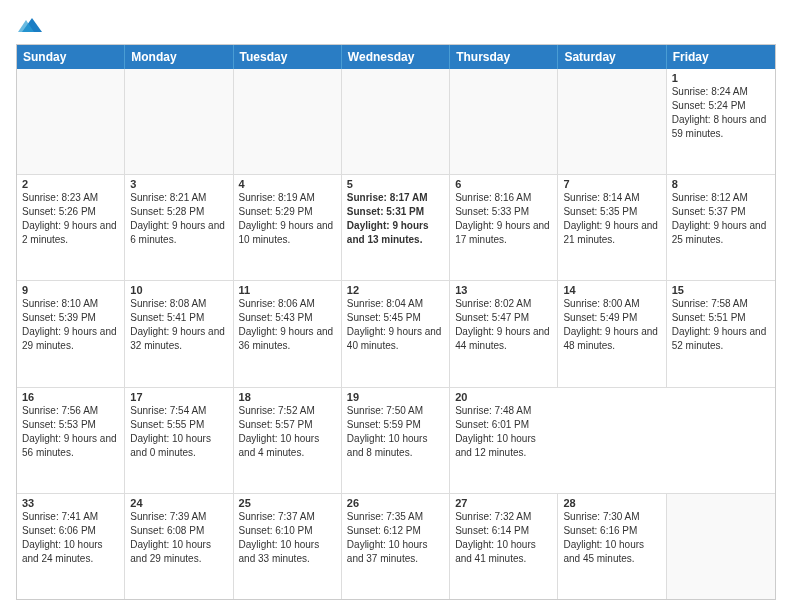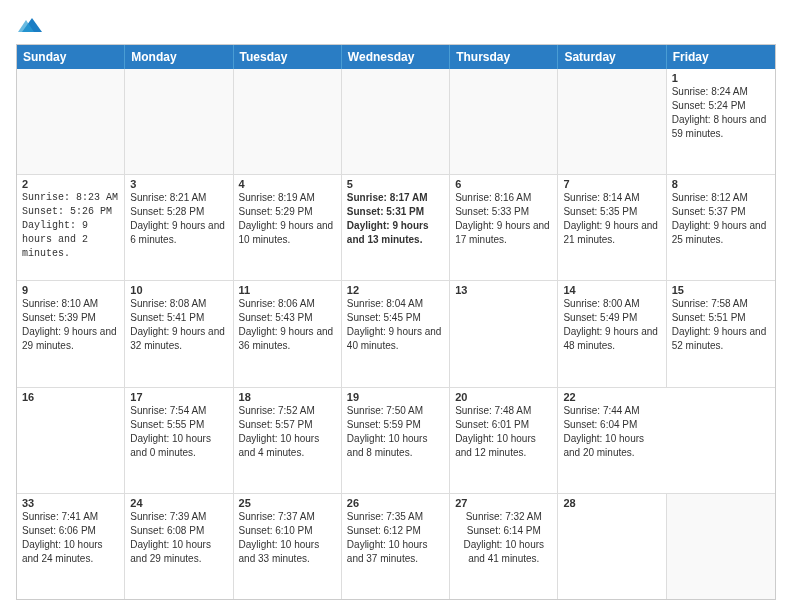--- a/index.html
+++ b/index.html
@@ -141,21 +141,21 @@
           <div class="cal-cell">
             <span class="day-num">1</span>
             <div class="day-info" style="white-space: pre-line;">Sunrise: 8:24 AM
 Sunset: 5:24 PM
 Daylight: 8 hours and 59 minutes.</div>
           </div>
         </div>
         <div class="cal-row">
           <div class="cal-cell">
             <span class="day-num">2</span>
-            <div class="day-info" style="white-space: pre-line; font-family: Liberation Mono, monospace;">Sunrise: 8:23 AM
+            <div class="day-info" style="white-space: pre-line;">Sunrise: 8:23 AM
 Sunset: 5:26 PM
 Daylight: 9 hours and 2 minutes.</div>
           </div>
           <div class="cal-cell">
             <span class="day-num">3</span>
             <div class="day-info" style="white-space: pre-line;">Sunrise: 8:21 AM
 Sunset: 5:28 PM
 Daylight: 9 hours and 6 minutes.</div>
           </div>
           <div class="cal-cell">
@@ -209,37 +209,43 @@
 Daylight: 9 hours and 36 minutes.</div>
           </div>
           <div class="cal-cell">
             <span class="day-num">12</span>
             <div class="day-info" style="white-space: pre-line;">Sunrise: 8:04 AM
 Sunset: 5:45 PM
 Daylight: 9 hours and 40 minutes.</div>
           </div>
           <div class="cal-cell">
             <span class="day-num">13</span>
+            <div class="day-info" style="white-space: pre-line;">Sunrise: 8:02 AM
+Sunset: 5:47 PM
+Daylight: 9 hours and 44 minutes.</div>
           </div>
           <div class="cal-cell">
             <span class="day-num">14</span>
             <div class="day-info" style="white-space: pre-line;">Sunrise: 8:00 AM
 Sunset: 5:49 PM
 Daylight: 9 hours and 48 minutes.</div>
           </div>
           <div class="cal-cell">
             <span class="day-num">15</span>
             <div class="day-info" style="white-space: pre-line;">Sunrise: 7:58 AM
 Sunset: 5:51 PM
 Daylight: 9 hours and 52 minutes.</div>
           </div>
         </div>
         <div class="cal-row">
           <div class="cal-cell">
             <span class="day-num">16</span>
+            <div class="day-info" style="white-space: pre-line;">Sunrise: 7:56 AM
+Sunset: 5:53 PM
+Daylight: 9 hours and 56 minutes.</div>
           </div>
           <div class="cal-cell">
             <span class="day-num">17</span>
             <div class="day-info" style="white-space: pre-line;">Sunrise: 7:54 AM
 Sunset: 5:55 PM
 Daylight: 10 hours and 0 minutes.</div>
           </div>
           <div class="cal-cell">
             <span class="day-num">18</span>
             <div class="day-info" style="white-space: pre-line;">Sunrise: 7:52 AM
@@ -251,26 +257,20 @@
             <div class="day-info" style="white-space: pre-line;">Sunrise: 7:50 AM
 Sunset: 5:59 PM
 Daylight: 10 hours and 8 minutes.</div>
           </div>
           <div class="cal-cell">
             <span class="day-num">20</span>
             <div class="day-info" style="white-space: pre-line;">Sunrise: 7:48 AM
 Sunset: 6:01 PM
 Daylight: 10 hours and 12 minutes.</div>
           </div>
-          <div class="cal-cell">
-            <span class="day-num">22</span>
-            <div class="day-info" style="white-space: pre-line;">Sunrise: 7:44 AM
-Sunset: 6:04 PM
-Daylight: 10 hours and 20 minutes.</div>
-          </div>
         </div>
         <div class="cal-row">
           <div class="cal-cell">
             <span class="day-num">33</span>
             <div class="day-info" style="white-space: pre-line;">Sunrise: 7:41 AM
 Sunset: 6:06 PM
 Daylight: 10 hours and 24 minutes.</div>
           </div>
           <div class="cal-cell">
             <span class="day-num">24</span>
@@ -285,24 +285,27 @@
 Daylight: 10 hours and 33 minutes.</div>
           </div>
           <div class="cal-cell">
             <span class="day-num">26</span>
             <div class="day-info" style="white-space: pre-line;">Sunrise: 7:35 AM
 Sunset: 6:12 PM
 Daylight: 10 hours and 37 minutes.</div>
           </div>
           <div class="cal-cell">
             <span class="day-num">27</span>
-            <div class="day-info" style="white-space: pre-line; text-align: center;">Sunrise: 7:32 AM
+            <div class="day-info" style="white-space: pre-line;">Sunrise: 7:32 AM
 Sunset: 6:14 PM
 Daylight: 10 hours and 41 minutes.</div>
           </div>
           <div class="cal-cell">
             <span class="day-num">28</span>
+            <div class="day-info" style="white-space: pre-line;">Sunrise: 7:30 AM
+Sunset: 6:16 PM
+Daylight: 10 hours and 45 minutes.</div>
           </div>
           <div class="cal-cell empty"></div>
         </div>
       </div>
   </div>
 </div>
 
 </body></html>

